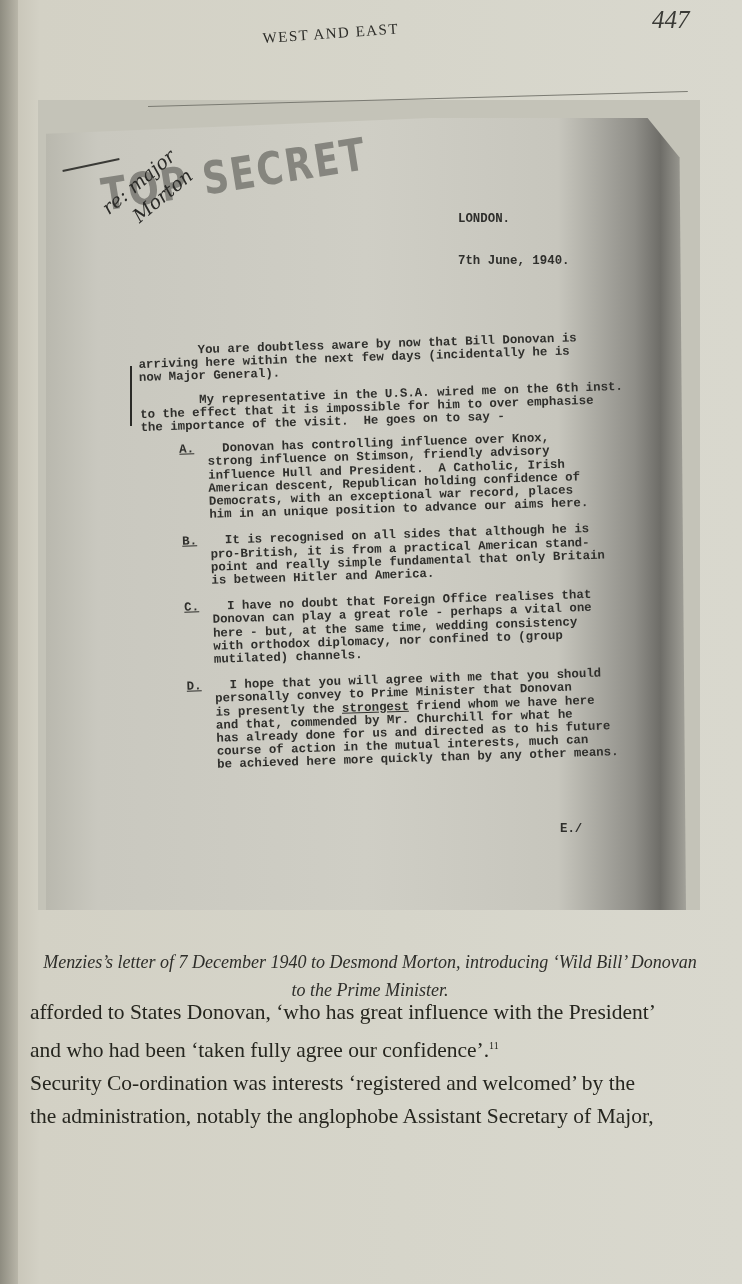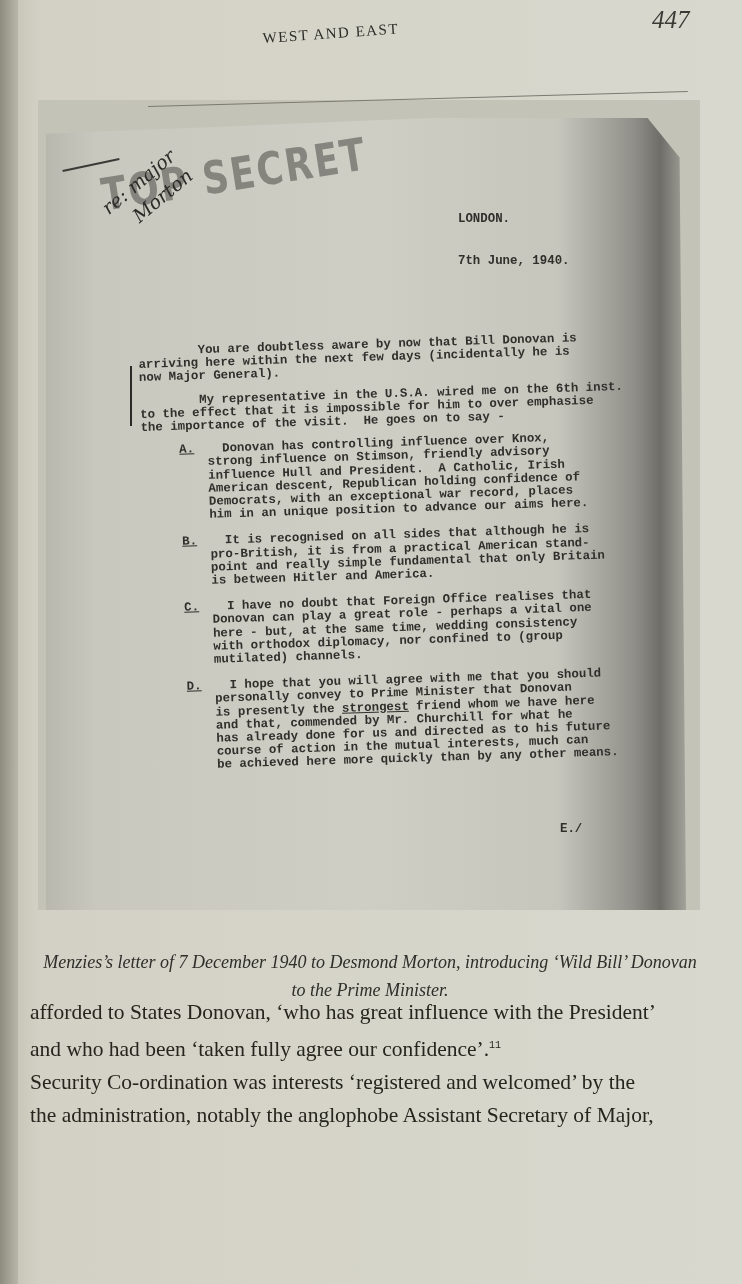--- a/index.html
+++ b/index.html
@@ -71,21 +71,21 @@
   .caption {
     position: absolute; left: 40px; top: 948px; width: 660px; text-align: center;
     font-style: italic; font-size: 18px; line-height: 28px; color: #2e2e2a;
   }
   .body-text {
     position: absolute; left: 30px; top: 996px; width: 690px;
     font-size: 21.5px; line-height: 33px; color: #26261f;
   }
   .body-text p { margin: 0; white-space: pre; }
   .body-text .indent { padding-left: 14px; }
-  sup { font-size: 10px; font-family: Liberation Mono, monospace; }
+  sup { font-size: 10px; }
 </style>
 </head>
 <body>
 
 <div class="page-gutter"></div>
 <div class="running-head">WEST AND EAST</div>
 <div class="page-number">447</div>
 
 <div class="photo">
   <div class="doc"></div>

